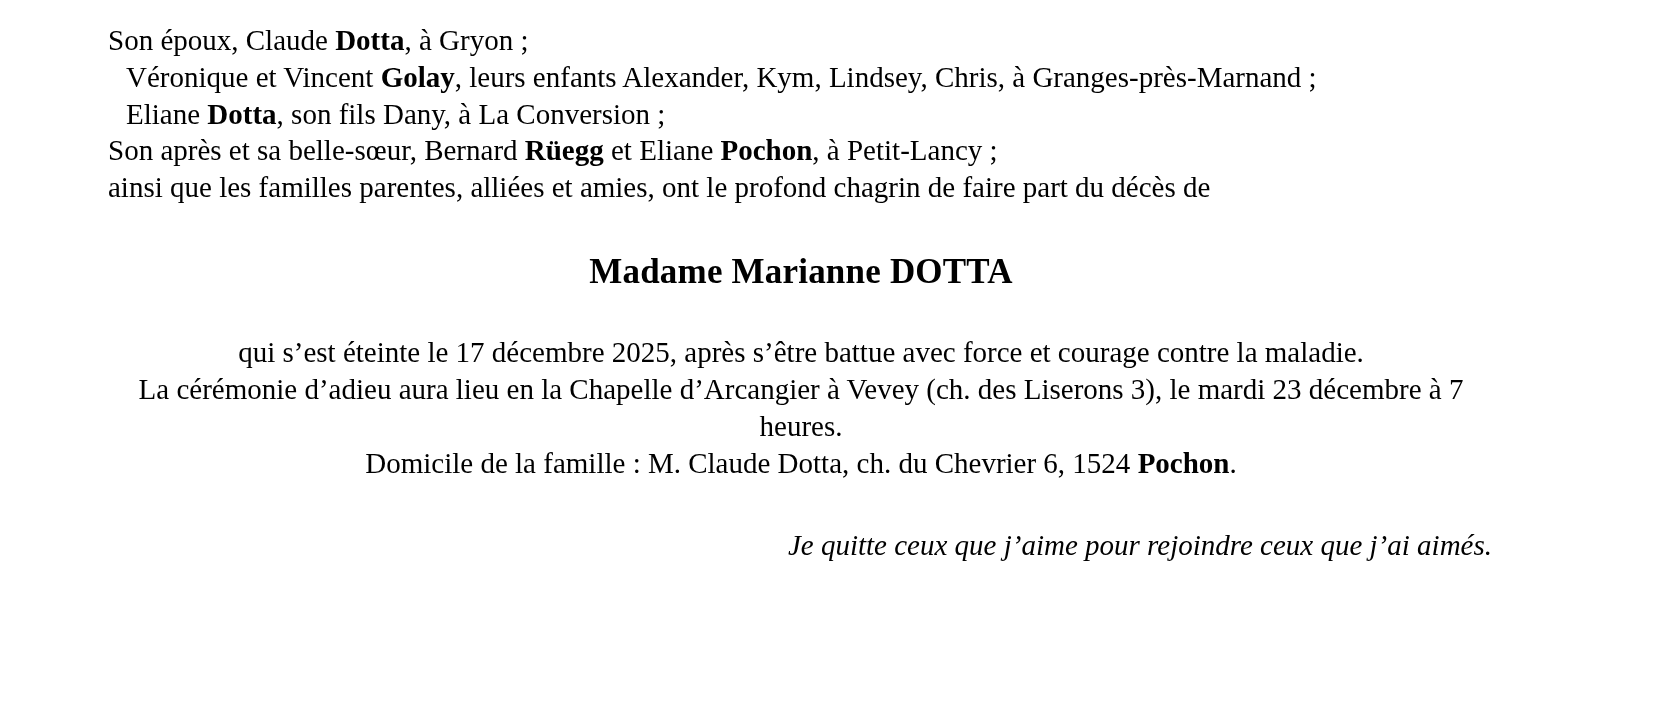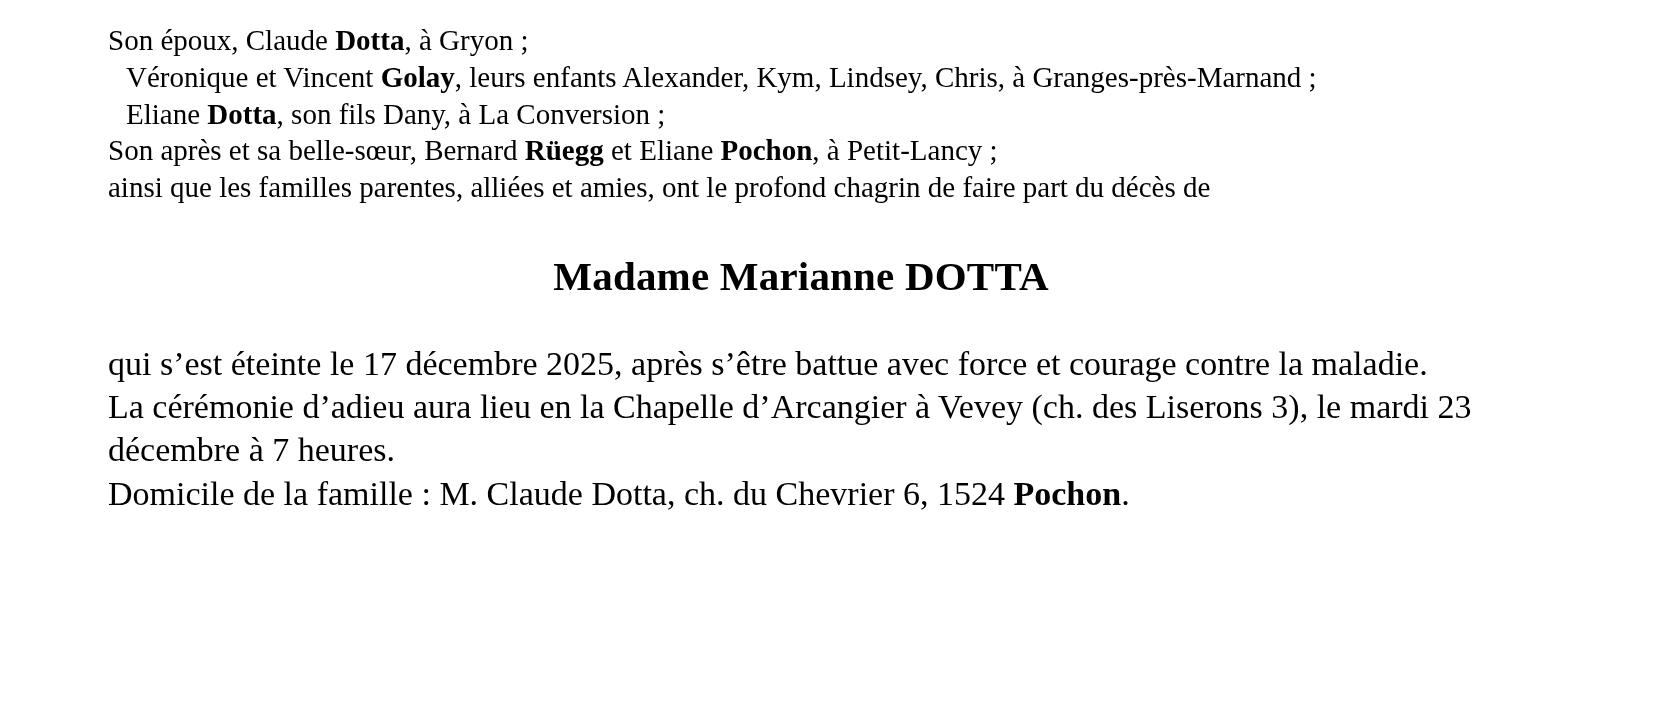--- a/index.html
+++ b/index.html
@@ -30,28 +30,29 @@
     white-space: normal;
   }
   .indent {
     text-indent: 18px;
   }
   strong, .b {
     font-weight: bold;
   }
   .deceased-name {
     text-align: center;
-    font-size: 41px;
+    font-size: 35px;
     font-weight: bold;
     margin: 46px 0 42px 0;
     letter-spacing: 0.2px;
   }
   .block-two {
-    font-size: 34px;
+    font-size: 29px;
     line-height: 1.27;
+    text-align: center;
   }
   .epitaph {
     margin-top: 48px;
     text-align: right;
     font-style: italic;
     font-size: 29px;
     padding-right: 2px;
   }
 </style>
 </head>
@@ -74,14 +75,15 @@
   </div>
 
   <div class="deceased-name">Madame Marianne DOTTA</div>
 
   <div class="block-two">
     <p class="line">qui s’est éteinte le 17 décembre 2025, après s’être battue avec force et courage contre la maladie.</p>
     <p class="line">La cérémonie d’adieu aura lieu en la Chapelle d’Arcangier à Vevey (ch. des Liserons 3), le mardi 23 décembre à 7 heures.</p>
     <p class="line"><span>Domicile de la famille : M. Claude Dotta, ch. du Chevrier 6, 1524 </span><strong>Pochon</strong><span>.</span></p>
   </div>
 
+  <div class="epitaph">Je quitte ceux que j’aime pour rejoindre ceux que j’ai aimés.</div>
 
 </div>
 
 </body></html>

